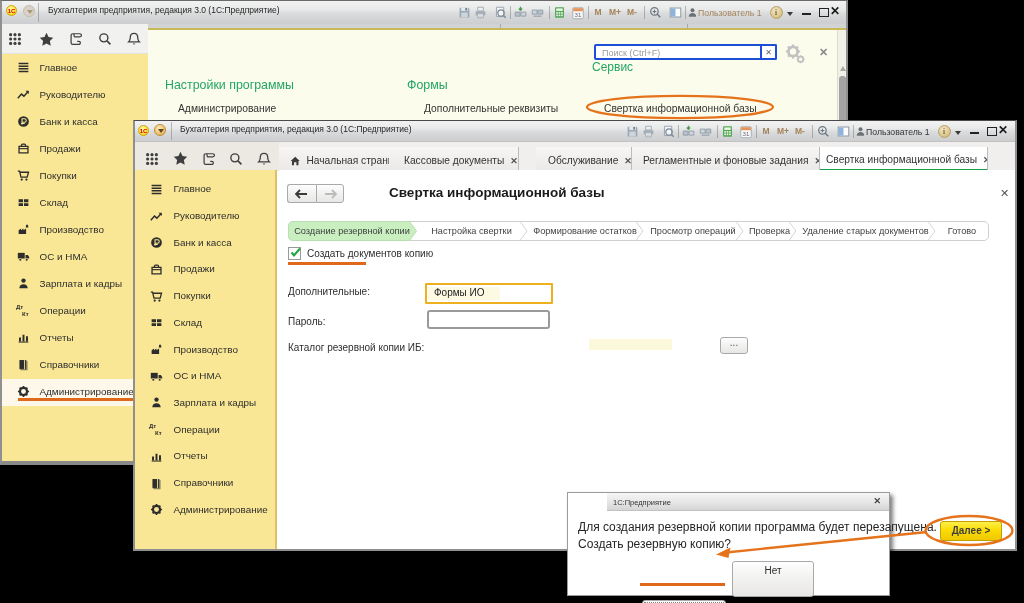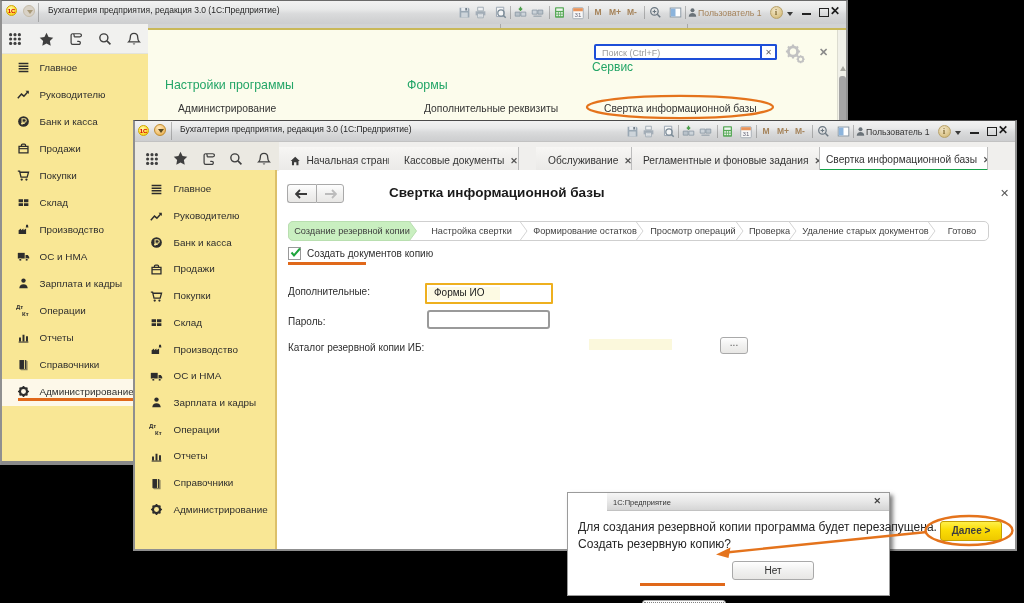--- a/index.html
+++ b/index.html
@@ -517,21 +517,21 @@
   </div>
 </div>
 
 <div class="abs" style="left:567px;top:492px;width:323px;height:104px;border:1px solid #9b9b9b;background:#fff;box-shadow:2.5px 2.5px 4px rgba(0,0,0,0.5);">
   <div class="abs" style="left:0;top:0;right:0;height:18px;background:linear-gradient(180deg,#f6f6f6,#e6e6e6 55%,#d5d5d5);border-bottom:1px solid #c2c2c2;margin-left:39px;">
     <div class="abs" style="left:6px;top:4.5px;font-size:7.5px;color:#333;">1С:Предприятие</div>
     <div class="abs" style="right:8px;top:3px;font-size:9px;color:#444;font-weight:bold;">✕</div>
   </div>
   <div class="abs" style="left:10px;top:26px;font-size:12px;color:#262626;line-height:16.5px;white-space:nowrap;">Для создания резервной копии программа будет перезапущена.<br>Создать резервную копию?</div>
   <div class="btn" style="left:74px;top:68px;width:84px;height:31px;line-height:17px;outline:1px dotted #808080;outline-offset:-3px;margin-top:39px;">Да</div>
-  <div class="btn" style="left:164px;top:68px;width:82px;height:19px;line-height:17px;">Нет</div>
+  <div class="btn" style="left:164px;top:68px;width:82px;height:36px;line-height:17px;">Нет</div>
 </div>
 <div class="olu" style="left:640px;top:583px;width:85px;"></div>
 
 <svg class="abs" style="left:0;top:0;pointer-events:none;" width="1024" height="603">
   <ellipse cx="969" cy="530.5" rx="43.5" ry="14.5" fill="none" stroke="#e4731c" stroke-width="2.4"></ellipse>
   <line x1="927" y1="532" x2="726" y2="552.5" stroke="#e4731c" stroke-width="2.4"></line>
   <path d="M716 554.5 730.5 547.5 728.5 558z" fill="#e4731c"></path>
 </svg>
 
 </div>

